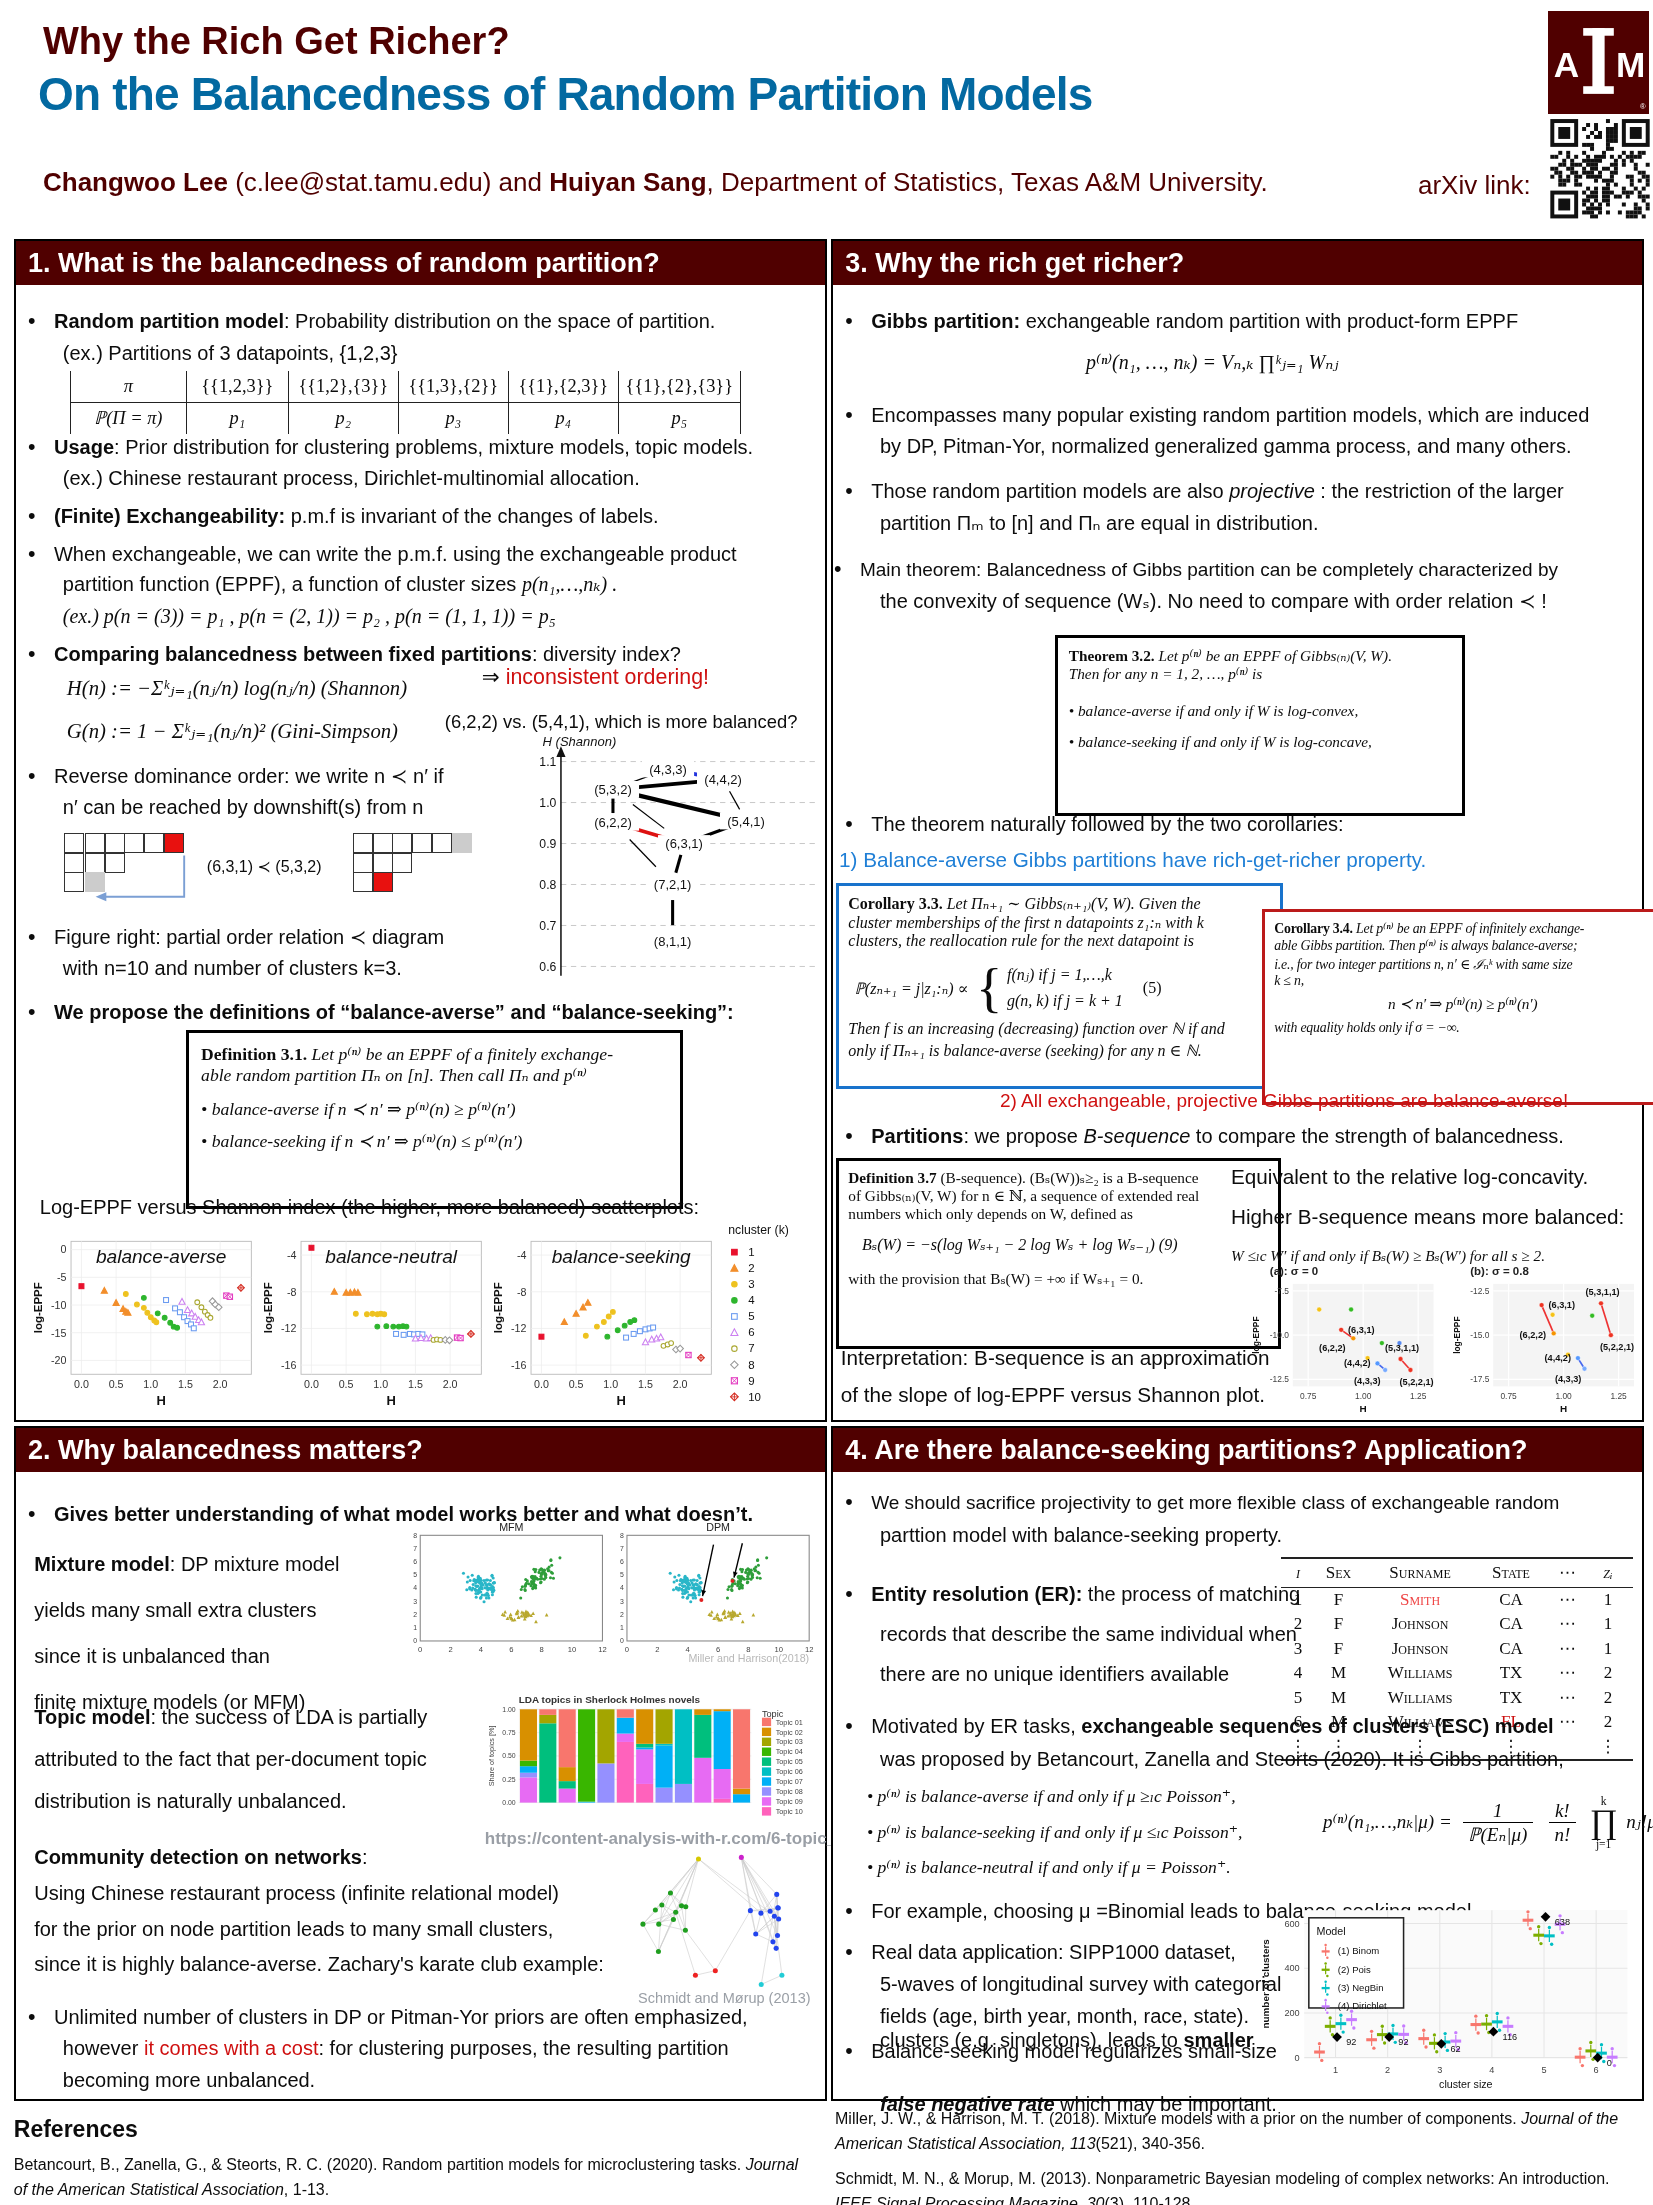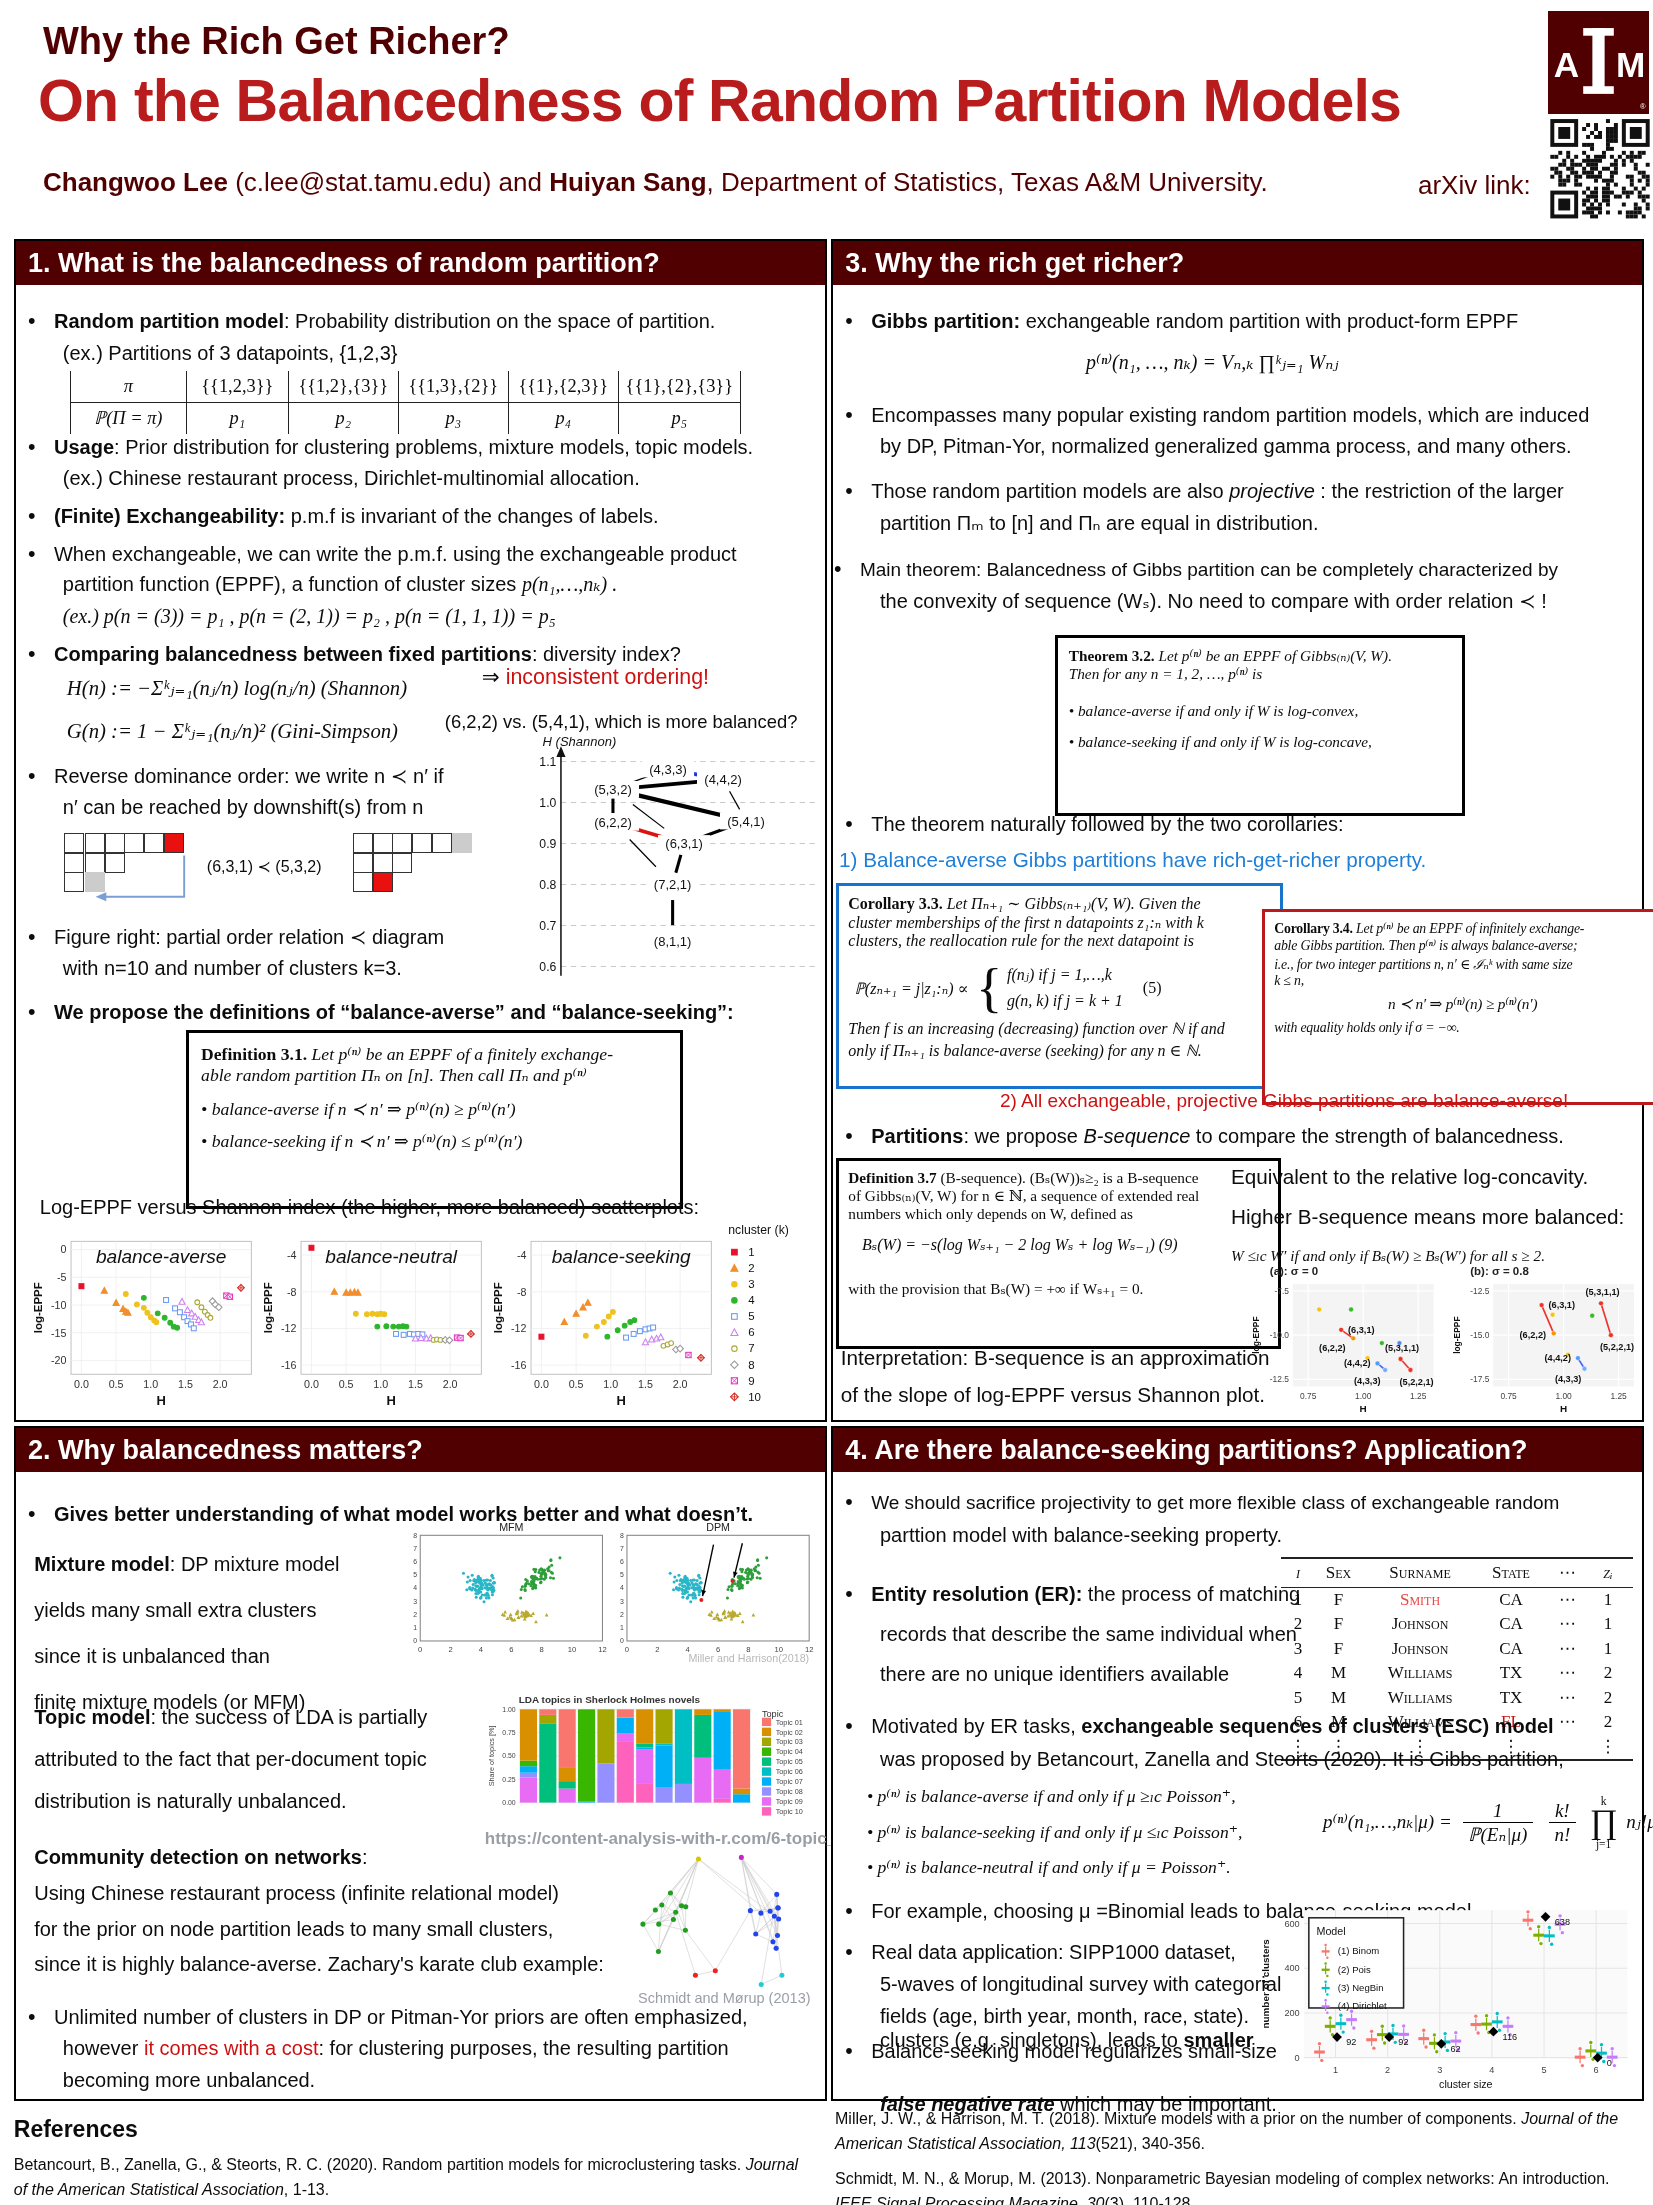--- a/index.html
+++ b/index.html
@@ -16,21 +16,21 @@
   .gray{color:#9a9fa6;}
   .box{position:absolute;border:2.3px solid #000;background:#fff;}
   .shead{position:absolute;top:0;left:0;right:0;height:44px;background:#500000;color:#fff;
          font-weight:bold;font-size:27px;line-height:44px;padding-left:12.3px;}
   .mbox{position:absolute;background:#fff;border:3.1px solid #000;
         font-family:"Liberation Serif","DejaVu Serif",serif;}
   .mbox .line{display:block;white-space:nowrap;}
   .cor-blue{border:3.8px solid #1873cc;}
   .cor-red{border:3.8px solid #bb1a1a;}
   .title1{position:absolute;font-weight:bold;color:#500000;font-size:38px;}
-  .title2{position:absolute;font-weight:bold;color:#b91c1c;font-size:59px;letter-spacing:-0.8px;}
+  .title2{position:absolute;font-weight:bold;color:#0369a1;font-size:46px;letter-spacing:-0.8px;}
   .authors{position:absolute;font-size:26px;color:#500000;}
   .frac{display:inline-flex;flex-direction:column;text-align:center;vertical-align:middle;
         font-family:"Liberation Serif","DejaVu Serif",serif;font-style:italic;margin:0 5.4px;font-size:19px;}
   .fn{border-bottom:1.5px solid #000;padding:0 5.4px;}
   .fd{padding:0 5.4px;}
   .prodcol{display:inline-flex;flex-direction:column;align-items:center;vertical-align:middle;
         font-family:"Liberation Serif","DejaVu Serif",serif;font-size:11.5px;margin:0 3.1px;}
   .ps{font-size:34px;line-height:0.85;}
   .cases{position:absolute;display:flex;align-items:center;font-family:"Liberation Serif","DejaVu Serif",serif;}
   .bigbrace{font-size:55px;font-weight:400;line-height:0.9;margin:0 4.6px 0 7.7px;}
@@ -699,21 +699,21 @@
 
     <div class="t red" style="left:167px;top:848px;font-size:19px;">2) All exchangeable, projective Gibbs partitions are balance-averse!</div>
 
     <div class="t bu" style="left:12.3px;top:882px;"><b>Partitions</b><span>: we propose </span><span class="it">B-sequence</span><span> to compare the strength of balancedness.</span></div>
 
     <div class="mbox" style="left:3.1px;top:917px;width:421px;height:170px;padding:7.7px 9.2px;font-size:15.3px;">
       <span class="line"><b>Definition 3.7</b><span> (B-sequence).  (Bₛ(W))ₛ≥₂ is a B-sequence</span></span>
       <span class="line">of Gibbs₍ₙ₎(V, W) for n ∈ ℕ, a sequence of extended real</span>
       <span class="line">numbers which only depends on W, defined as</span>
       <span class="line it" style="margin:12.3px 0 0 13.8px;font-size:16px;">Bₛ(W) = −s(log Wₛ₊₁ − 2 log Wₛ + log Wₛ₋₁)   (9)</span>
-      <span class="line" style="margin-top:26px;">with the provision that Bₛ(W) = +∞ if Wₛ₊₁ = 0.</span>
+      <span class="line" style="margin-top:16px;">with the provision that Bₛ(W) = +∞ if Wₛ₊₁ = 0.</span>
     </div>
 
     <div class="t" style="left:398px;top:923px;font-size:20.7px;">Equivalent to the relative log-concavity.</div>
     <div class="t" style="left:398px;top:963px;font-size:20.7px;">Higher B-sequence means more balanced:</div>
     <div class="t sf it" style="left:398px;top:1005px;font-size:15.3px;">W ≤ₗc W′ if and only if Bₛ(W) ≥ Bₛ(W′) for all s ≥ 2.</div>
 
     <div class="t" style="left:7.7px;top:1104px;font-size:20.7px;">Interpretation:  B-sequence is an approximation</div>
     <div class="t" style="left:7.7px;top:1141px;font-size:20.7px;">of the slope of log-EPPF versus Shannon plot.</div>
 
     <svg id="fig-sigma" class="abs" style="left:415px;top:1023px;" width="391" height="153" viewBox="0 0 510 200">

